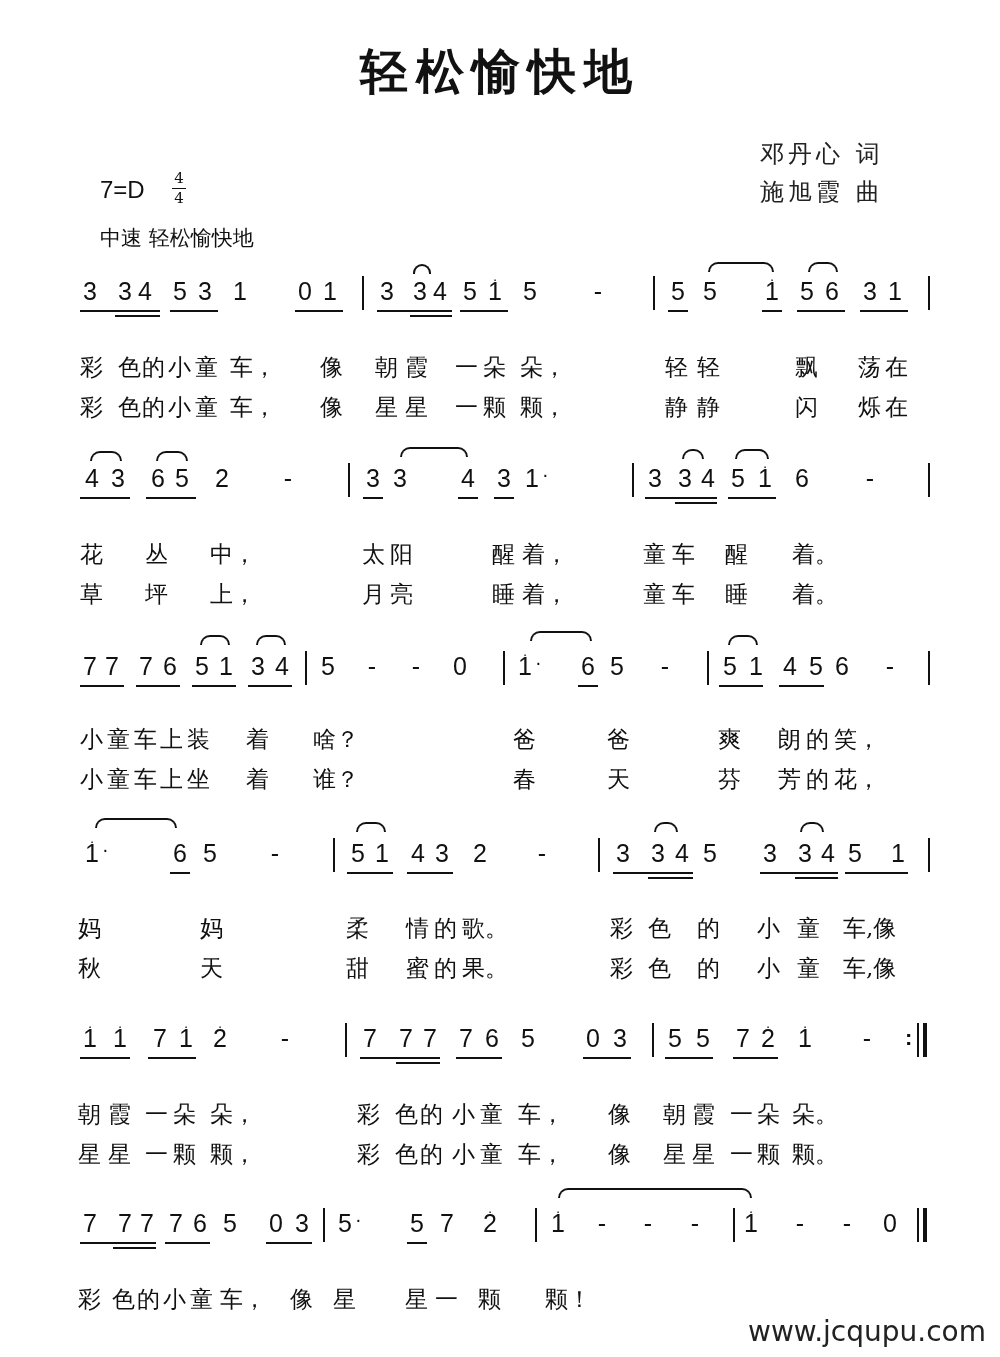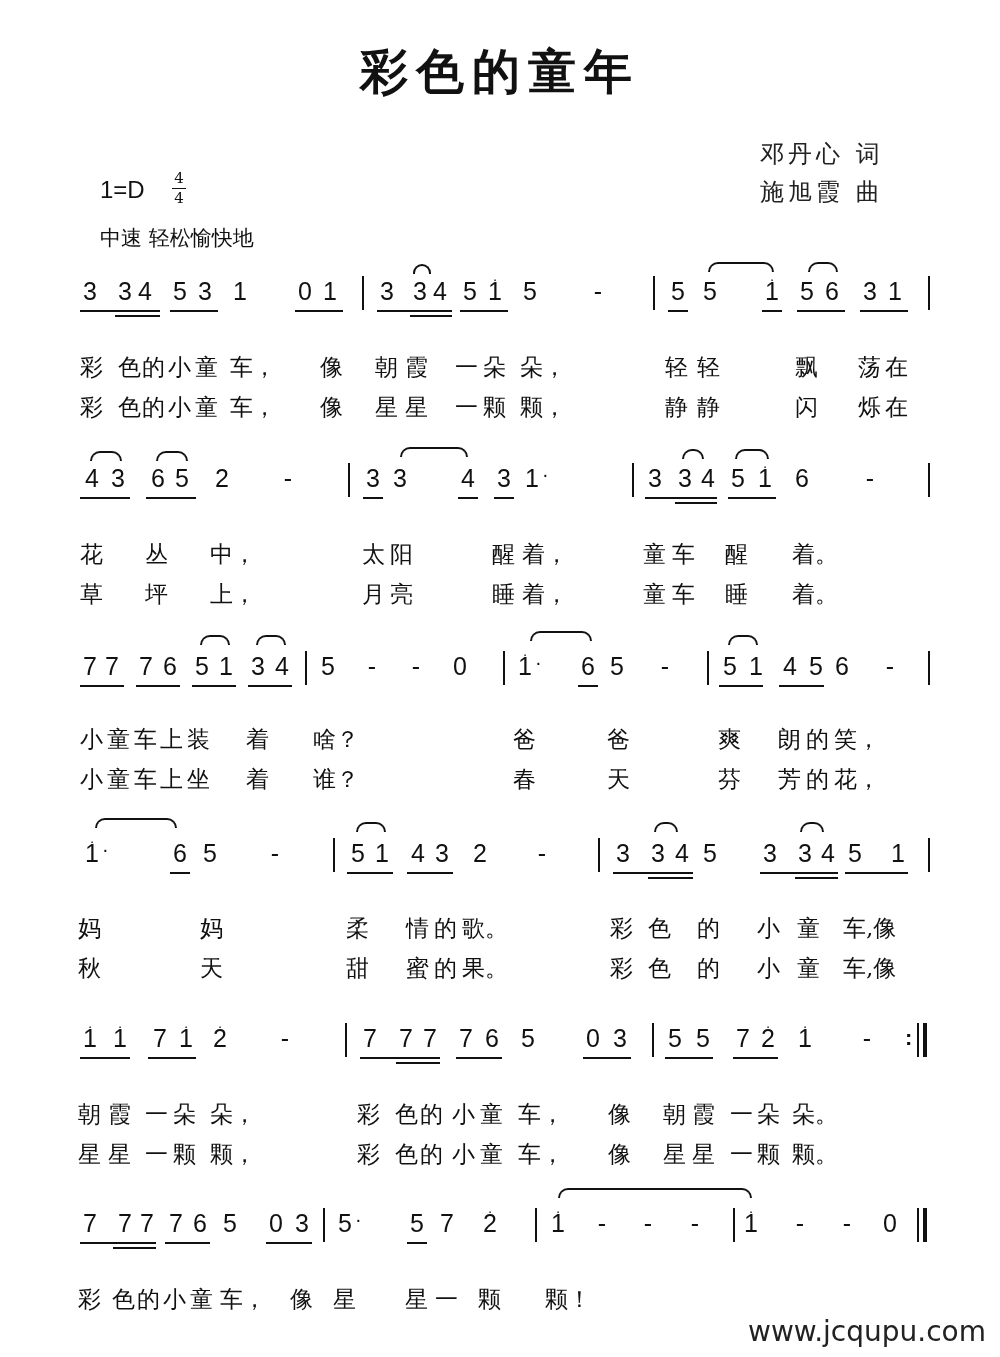--- a/index.html
+++ b/index.html
@@ -23,24 +23,24 @@
   .u2 { position:absolute; height:2px; background:#111; top:47px; }
   .slur { position:absolute; border:2px solid #111; border-bottom:none; border-radius:12px 12px 0 0; height:8px; }
   .lyr { position:absolute; left:0; width:1000px; font-family:"DejaVu Serif", serif; font-size:23px; white-space:pre; }
   .ch { position:absolute; }
   .repeat { position:absolute; top:8px; }
   .footer { position:absolute; right:14px; top:1315px; font-family:"DejaVu Sans", sans-serif; font-size:28px; color:#222; }
 </style>
 </head>
 <body>
 
-<div class="title">彩色的童年</div>
+<div class="title">轻松愉快地</div>
 <div class="credit" style="top:138px">邓丹心 词</div>
 <div class="credit" style="top:176px">施旭霞 曲</div>
-<div class="key">1=D</div>
+<div class="key">7=D</div>
 <div class="timesig">
   <span>4</span>
   <span class="bar"></span>
   <span>4</span>
 </div>
 <div class="tempo">中速   轻松愉快地</div>
 
 <div class="system" style="top:268px">
   <div class="notes">
     <span class="n" style="left:80px">3</span>

